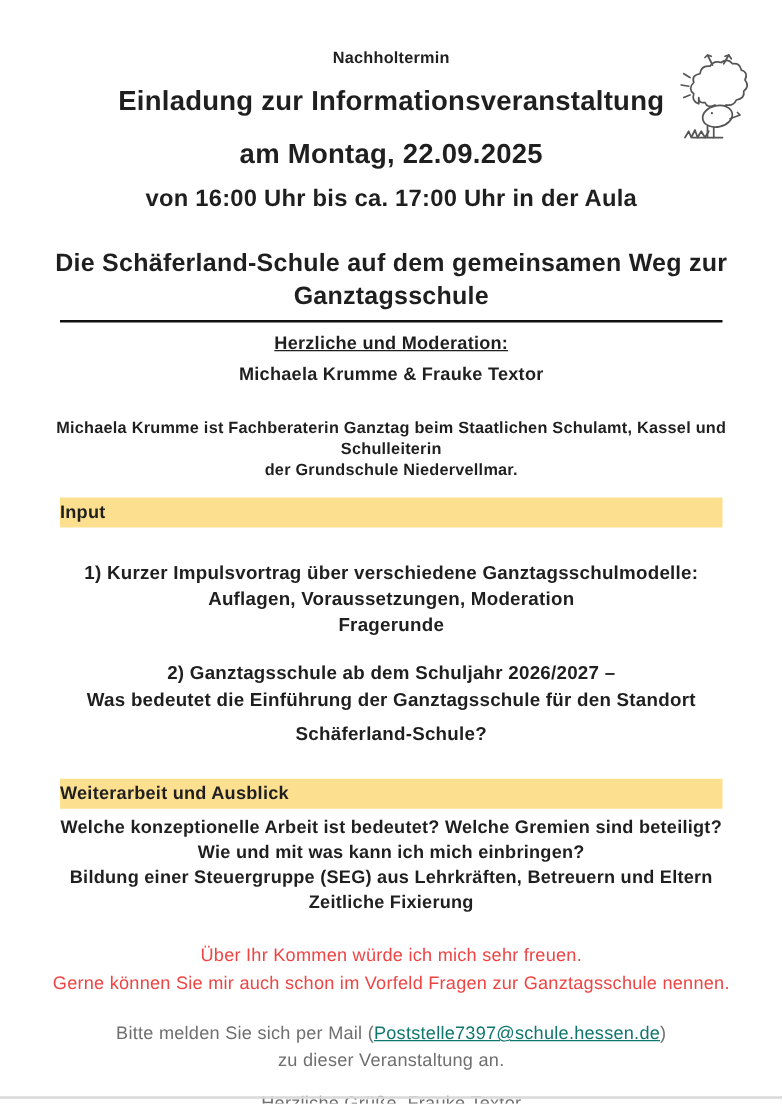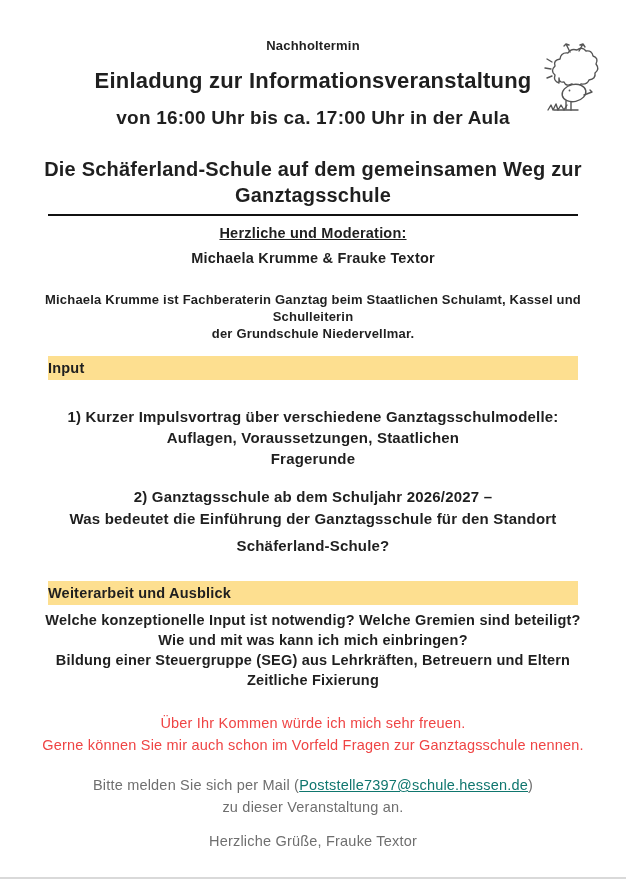--- a/index.html
+++ b/index.html
@@ -169,20 +169,21 @@
       <path d="M22 59 l0 8 M27 60 l0 8"></path>
 
       <path d="M4 68 l3 -5 l2 5 l3 -6 l2 6 l3 -5 l3 5 l3 -5"></path>
       <path d="M10 68 h24"></path>
     </g>
   </svg>
 
   <div class="inner">
     <div class="pretitle center">Nachholtermin</div>
     <div class="title center">Einladung zur Informationsveranstaltung</div>
+    <div class="date-line center">am Montag, 22.09.2025</div>
     <div class="time-line center">von 16:00 Uhr bis ca. 17:00 Uhr in der Aula</div>
 
     <div class="subject center">
       <div>Die Schäferland-Schule auf dem gemeinsamen Weg zur</div>
       <div>Ganztagsschule</div>
     </div>
     <hr class="divider">
 
     <div class="mod-heading center">Herzliche und Moderation:</div>
     <div class="mod-names center">Michaela Krumme &amp; Frauke Textor</div>
@@ -191,36 +192,36 @@
       <div>Michaela Krumme ist Fachberaterin Ganztag beim Staatlichen Schulamt, Kassel und Schulleiterin</div>
       <div>der Grundschule Niedervellmar.</div>
     </div>
 
     <div class="section-bar bar-input">
       <span>Input</span>
     </div>
 
     <div class="agenda-item-1 center">
       <div>1) Kurzer Impulsvortrag über verschiedene Ganztagsschulmodelle:</div>
-      <div>Auflagen, Voraussetzungen, Staatlichen</div>
+      <div>Auflagen, Voraussetzungen, Moderation</div>
       <div>Fragerunde</div>
     </div>
 
     <div class="agenda-item-2 center">
       <div>2) Ganztagsschule ab dem Schuljahr 2026/2027 –</div>
       <div>Was bedeutet die Einführung der Ganztagsschule für den Standort</div>
       <div class="spaced">Schäferland-Schule?</div>
     </div>
 
     <div class="section-bar bar-outlook">
       <span>Weiterarbeit und Ausblick</span>
     </div>
 
     <div class="outlook-text center">
-      <div>Welche konzeptionelle Input ist notwendig? Welche Gremien sind beteiligt?</div>
+      <div>Welche konzeptionelle Arbeit ist bedeutet? Welche Gremien sind beteiligt?</div>
       <div>Wie und mit was kann ich mich einbringen?</div>
       <div>Bildung einer Steuergruppe (SEG) aus Lehrkräften, Betreuern und Eltern</div>
       <div>Zeitliche Fixierung</div>
     </div>
 
     <div class="closing center">
       <div>Über Ihr Kommen würde ich mich sehr freuen.</div>
       <div>Gerne können Sie mir auch schon im Vorfeld Fragen zur Ganztagsschule nennen.</div>
     </div>
 

